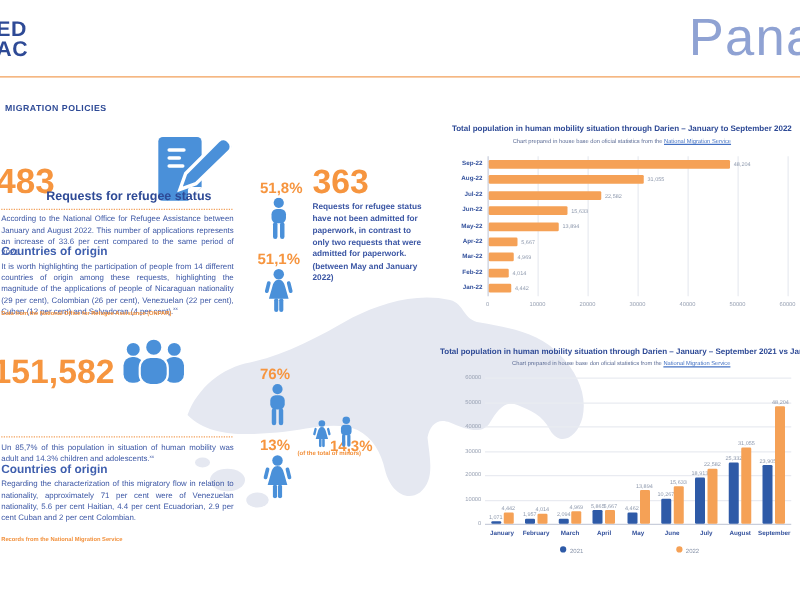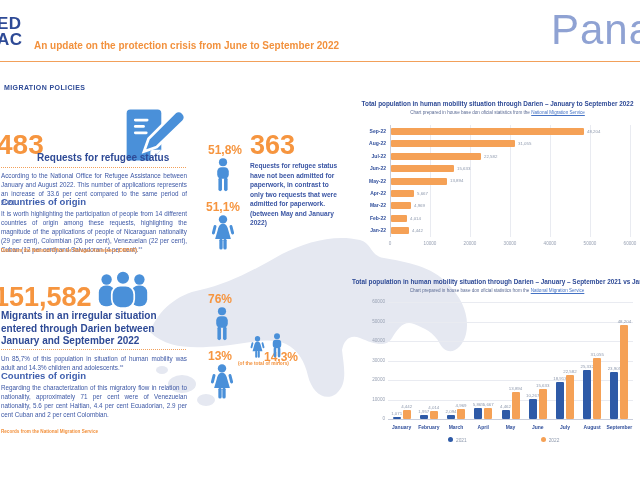--- a/index.html
+++ b/index.html
@@ -57,21 +57,20 @@
       C120,104 96,112 74,114 C48,116 20,118 2,100 Z"></path>
     <ellipse fill="#e5e8f1" cx="34" cy="152" rx="14" ry="9"></ellipse>
     <ellipse fill="#e5e8f1" cx="58" cy="168" rx="9" ry="6"></ellipse>
     <ellipse fill="#e5e8f1" cx="14" cy="138" rx="6" ry="4"></ellipse>
   </svg>
 
   <div class="abs logo">
     <div>ED</div>
     <div>AC</div>
   </div>
-  <div class="abs hdr-sub">An update on the protection crisis from June to September 2022</div>
   <div class="abs country">Panamá</div>
   <div class="abs hdr-line"></div>
 
   <div class="abs section-label">MIGRATION POLICIES</div>
 
   <div class="abs bignum" style="left:-3px;top:131px;font-size:28px;">483</div>
 
   <svg class="abs" style="left:123px;top:105px;" width="62" height="62" viewBox="0 0 68 62">
     <path fill="#4A90D9" d="M8,2 h30 a4,4 0 0 1 4,4 v40 l-12,12 h-22 a4,4 0 0 1 -4,-4 v-48 a4,4 0 0 1 4,-4 z"></path>
     <path fill="#fff" d="M42,46 l-12,12 v-9 a3,3 0 0 1 3,-3 z"></path>
@@ -116,21 +115,20 @@
     <g fill="#4A90D9">
       <circle cx="13" cy="11" r="6"></circle>
       <rect x="4" y="18" width="18" height="24" rx="8"></rect>
       <circle cx="51" cy="11" r="6"></circle>
       <rect x="42" y="18" width="18" height="24" rx="8"></rect>
       <circle cx="32" cy="9" r="8" stroke="#fff" stroke-width="2"></circle>
       <rect x="19" y="18" width="26" height="26" rx="10" stroke="#fff" stroke-width="2"></rect>
     </g>
   </svg>
   <div class="abs bignum" style="left:-6px;top:284px;font-size:27px;">151,582</div>
-  <div class="abs blk-title" style="left:1px;top:310px;width:182px;font-size:10px;line-height:1.25;">Migrants in an irregular situation entered through Darien between January and September 2022</div>
   <div class="abs dots" style="left:1px;top:349px;width:185px;"></div>
   <p class="abs body" style="left:1px;top:354px;width:186px;"><span>Un 85,7% of this population in situation of human mobility was adult and 14.3% children and adolescents.</span><sup style="font-size:3.6px;">xx</sup></p>
   <div class="abs origin-h" style="left:1px;top:370px;">Countries of origin</div>
   <p class="abs body" style="left:1px;top:383px;width:186px;">Regarding the characterization of this migratory flow in relation to nationality, approximately 71 per cent were of Venezuelan nationality, 5.6 per cent Haitian, 4.4 per cent Ecuadorian, 2.9 per cent Cuban and 2 per cent Colombian.</p>
   <div class="abs src" style="left:1px;top:429px;">Records from the National Migration Service</div>
 
   <div class="abs pct" style="left:208px;top:292px;">76%</div>
   <svg class="abs" style="left:211px;top:307px;" width="22" height="34" viewBox="0 0 24 40">
     <g fill="#4A90D9">
       <circle cx="12" cy="5" r="4.8"></circle>

